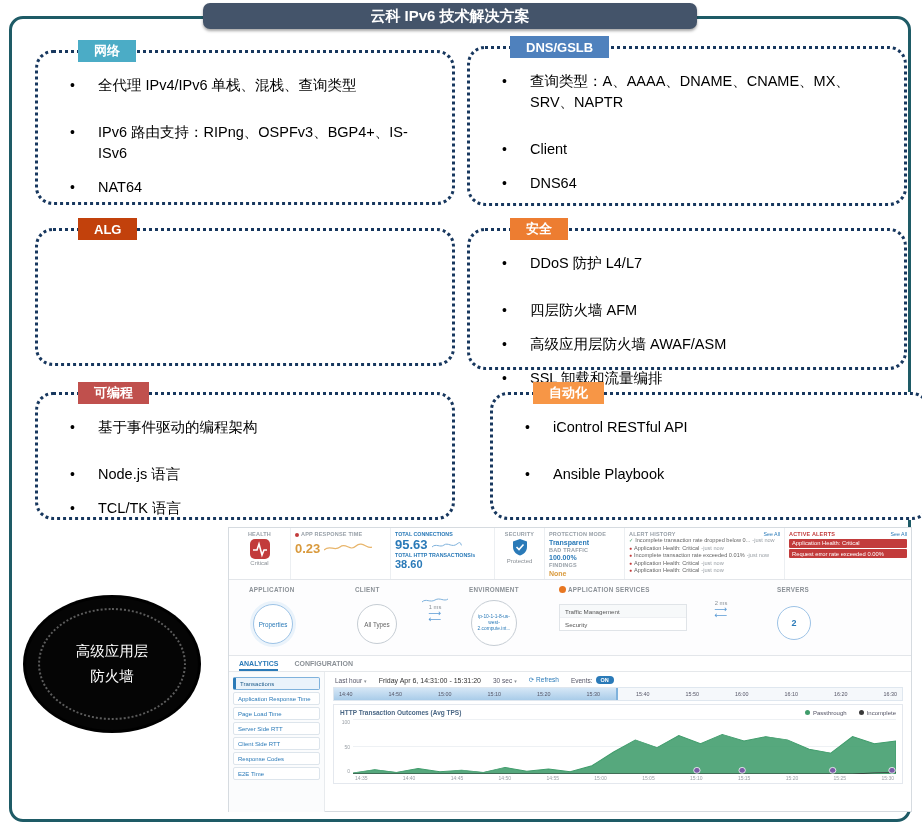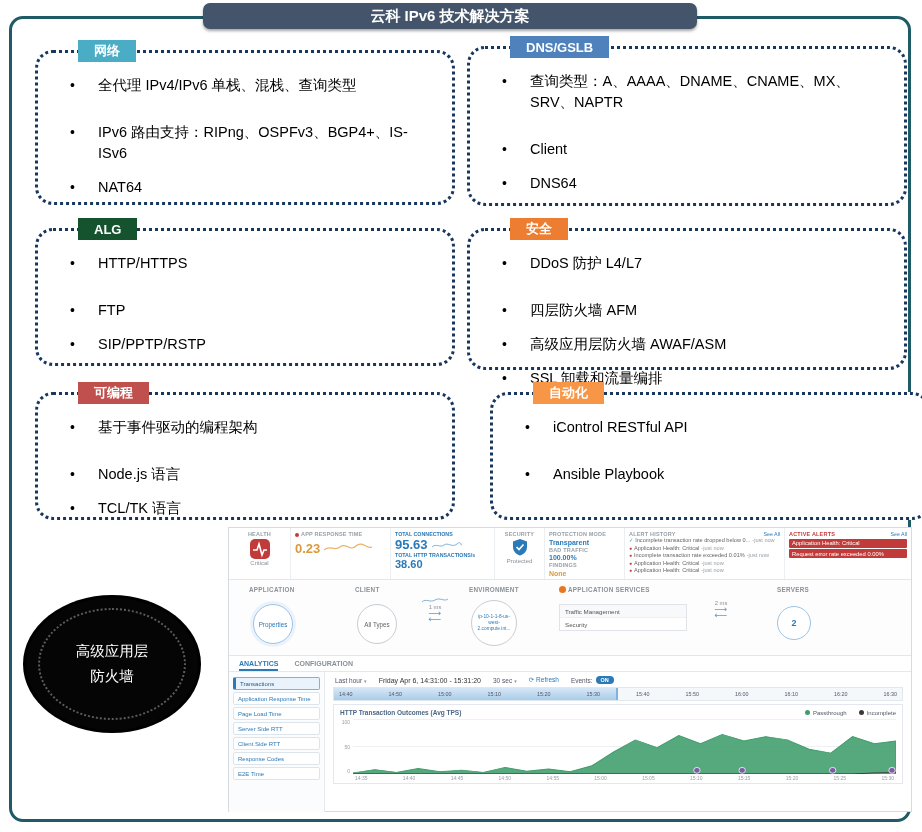--- a/index.html
+++ b/index.html
@@ -156,26 +156,21 @@
   <section class="feature-box" style="left:467px;top:46px;width:440px;height:160px;">
     <div class="box-label" style="background: rgb(79, 129, 189);">DNS/GSLB</div>
     <ul class="box-items">
         <li class="box-item">查询类型：A、AAAA、DNAME、CNAME、MX、SRV、NAPTR</li>
         <li class="box-item">Client</li>
         <li class="box-item">DNS64</li>
       </ul>
   </section>
 
   <section class="feature-box" style="left:35px;top:228px;width:420px;height:138px;">
-    <div class="box-label" style="background: #14532d;">ALG</div>
-    <ul class="box-items">
-        <li class="box-item">HTTP/HTTPS</li>
-        <li class="box-item">FTP</li>
-        <li class="box-item">SIP/PPTP/RSTP</li>
-      </ul>
+    <div class="box-label" style="background: #c2410c;">ALG</div>
   </section>
 
   <section class="feature-box" style="left:467px;top:228px;width:440px;height:142px;">
     <div class="box-label" style="background: rgb(237, 125, 49);">安全</div>
     <ul class="box-items">
         <li class="box-item">DDoS 防护 L4/L7</li>
         <li class="box-item">四层防火墙 AFM</li>
         <li class="box-item">高级应用层防火墙 AWAF/ASM</li>
         <li class="box-item">SSL 卸载和流量编排</li>
       </ul>

